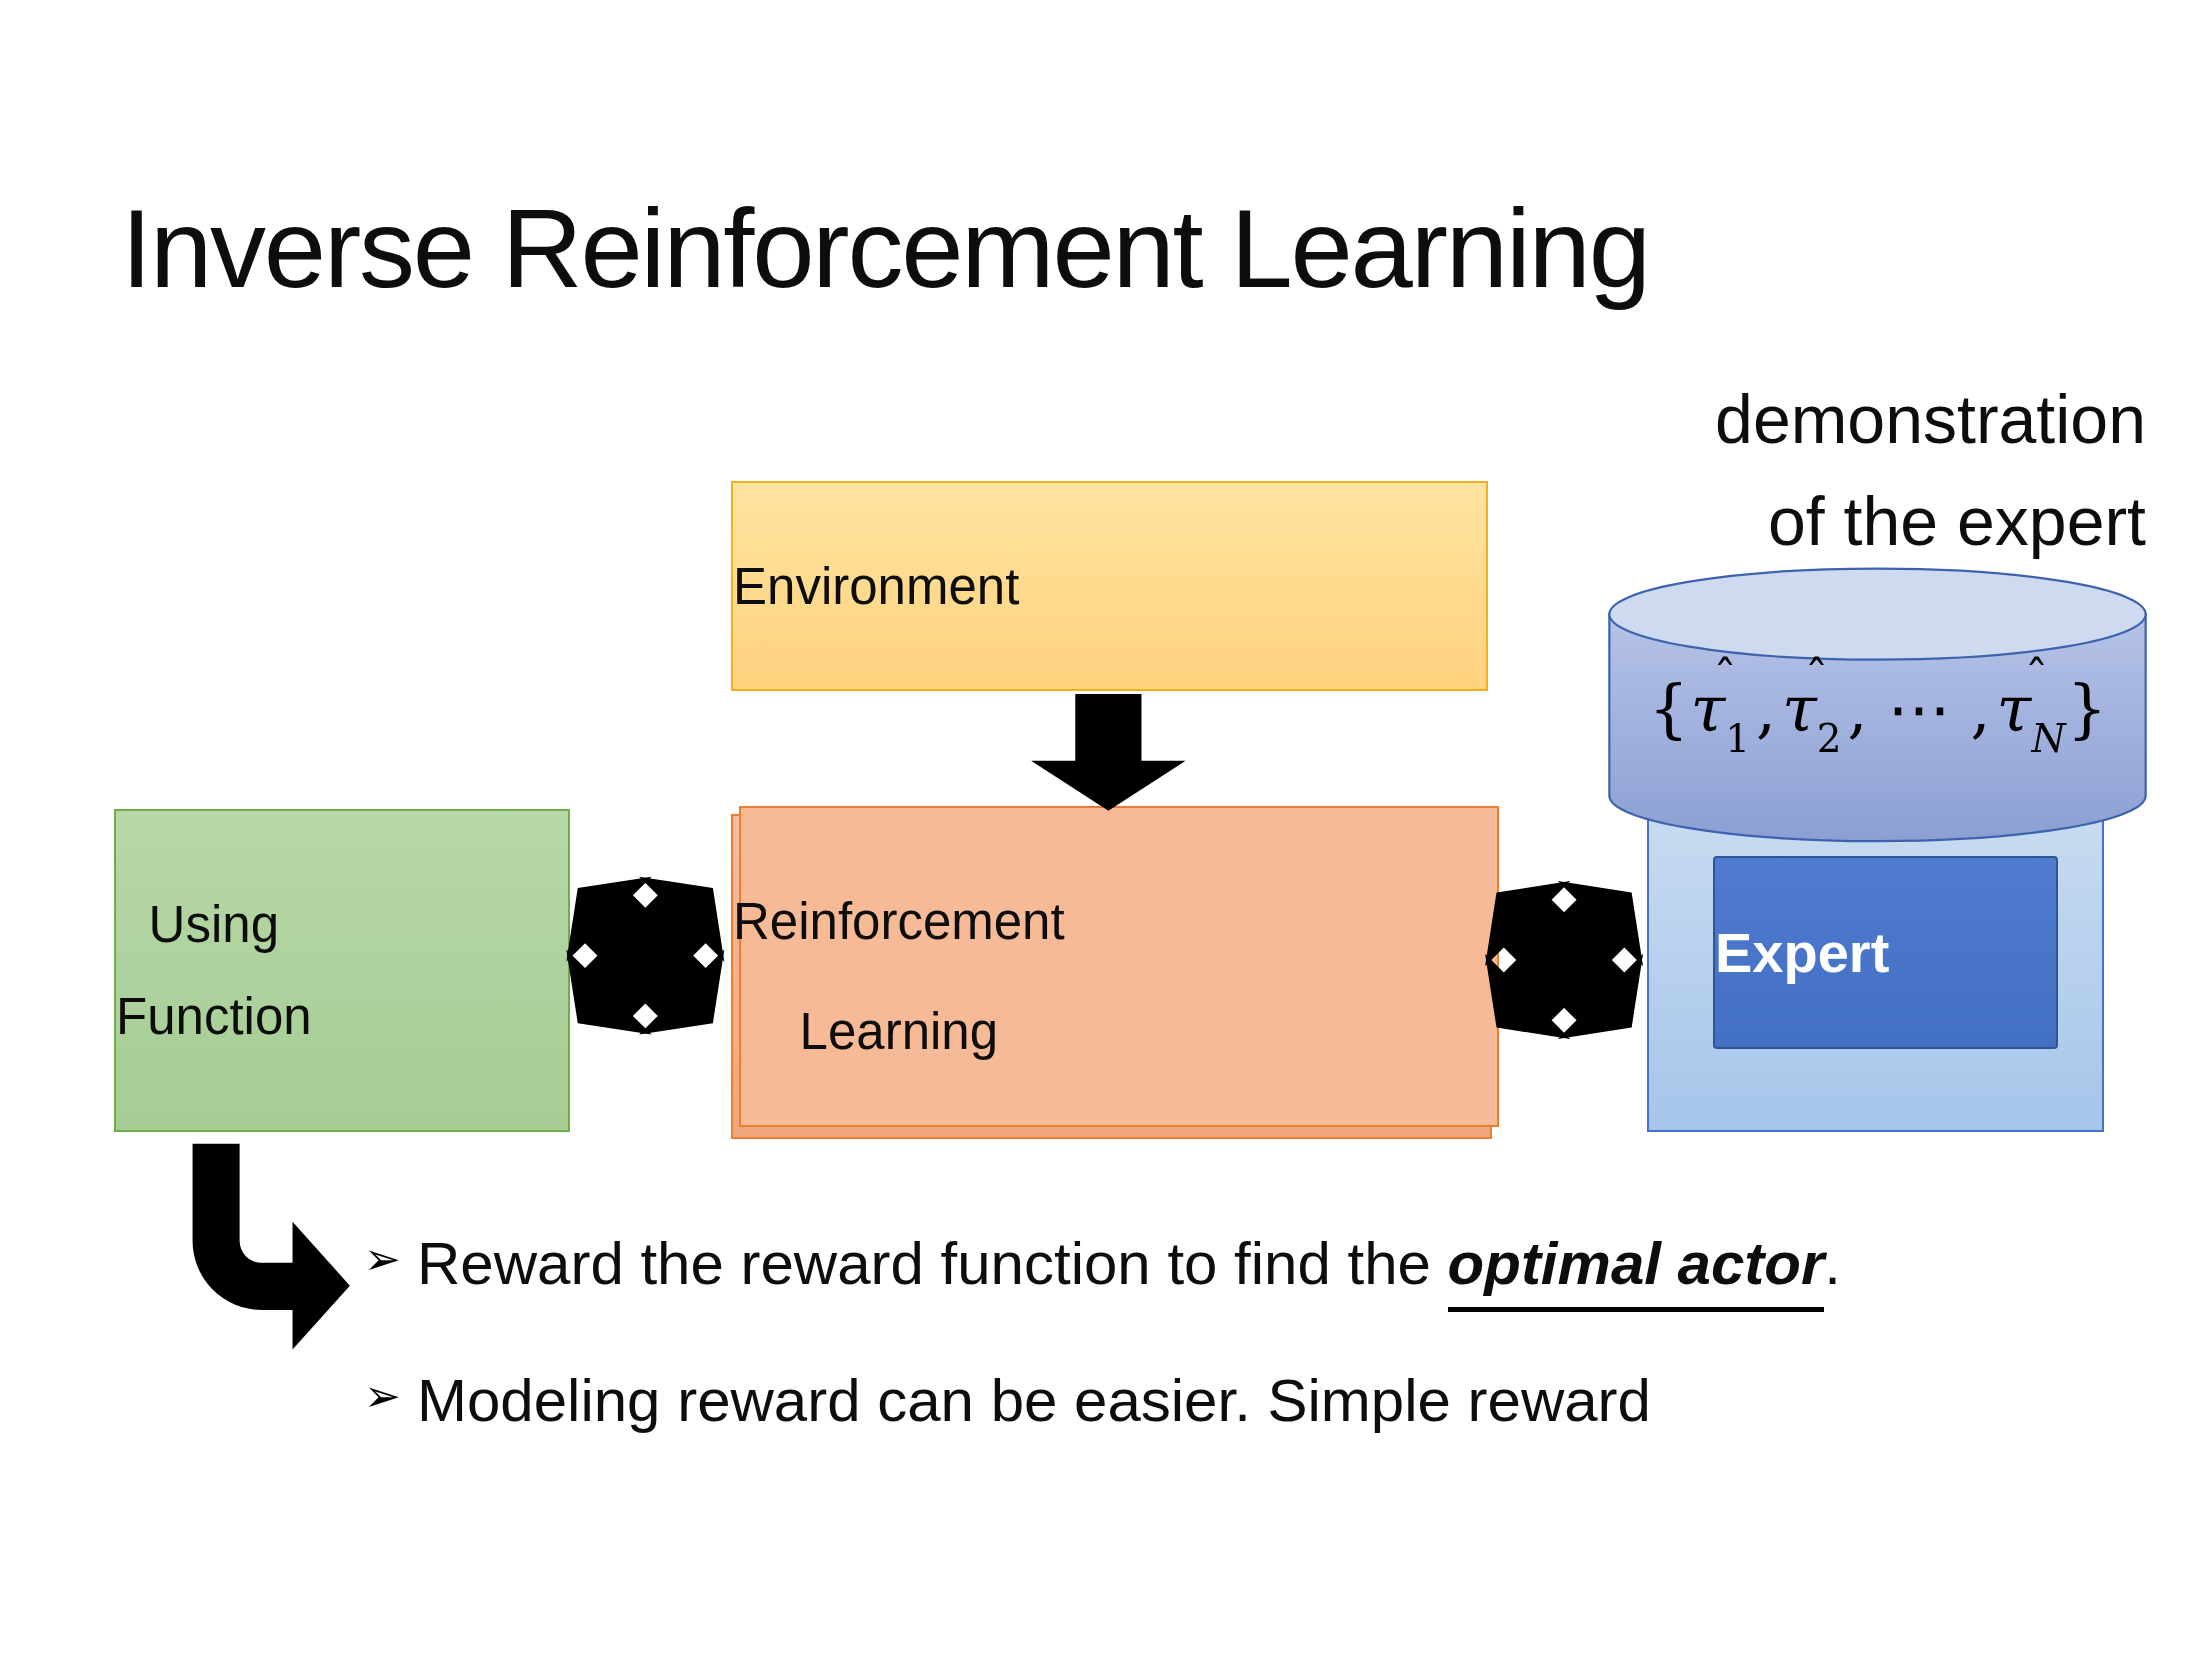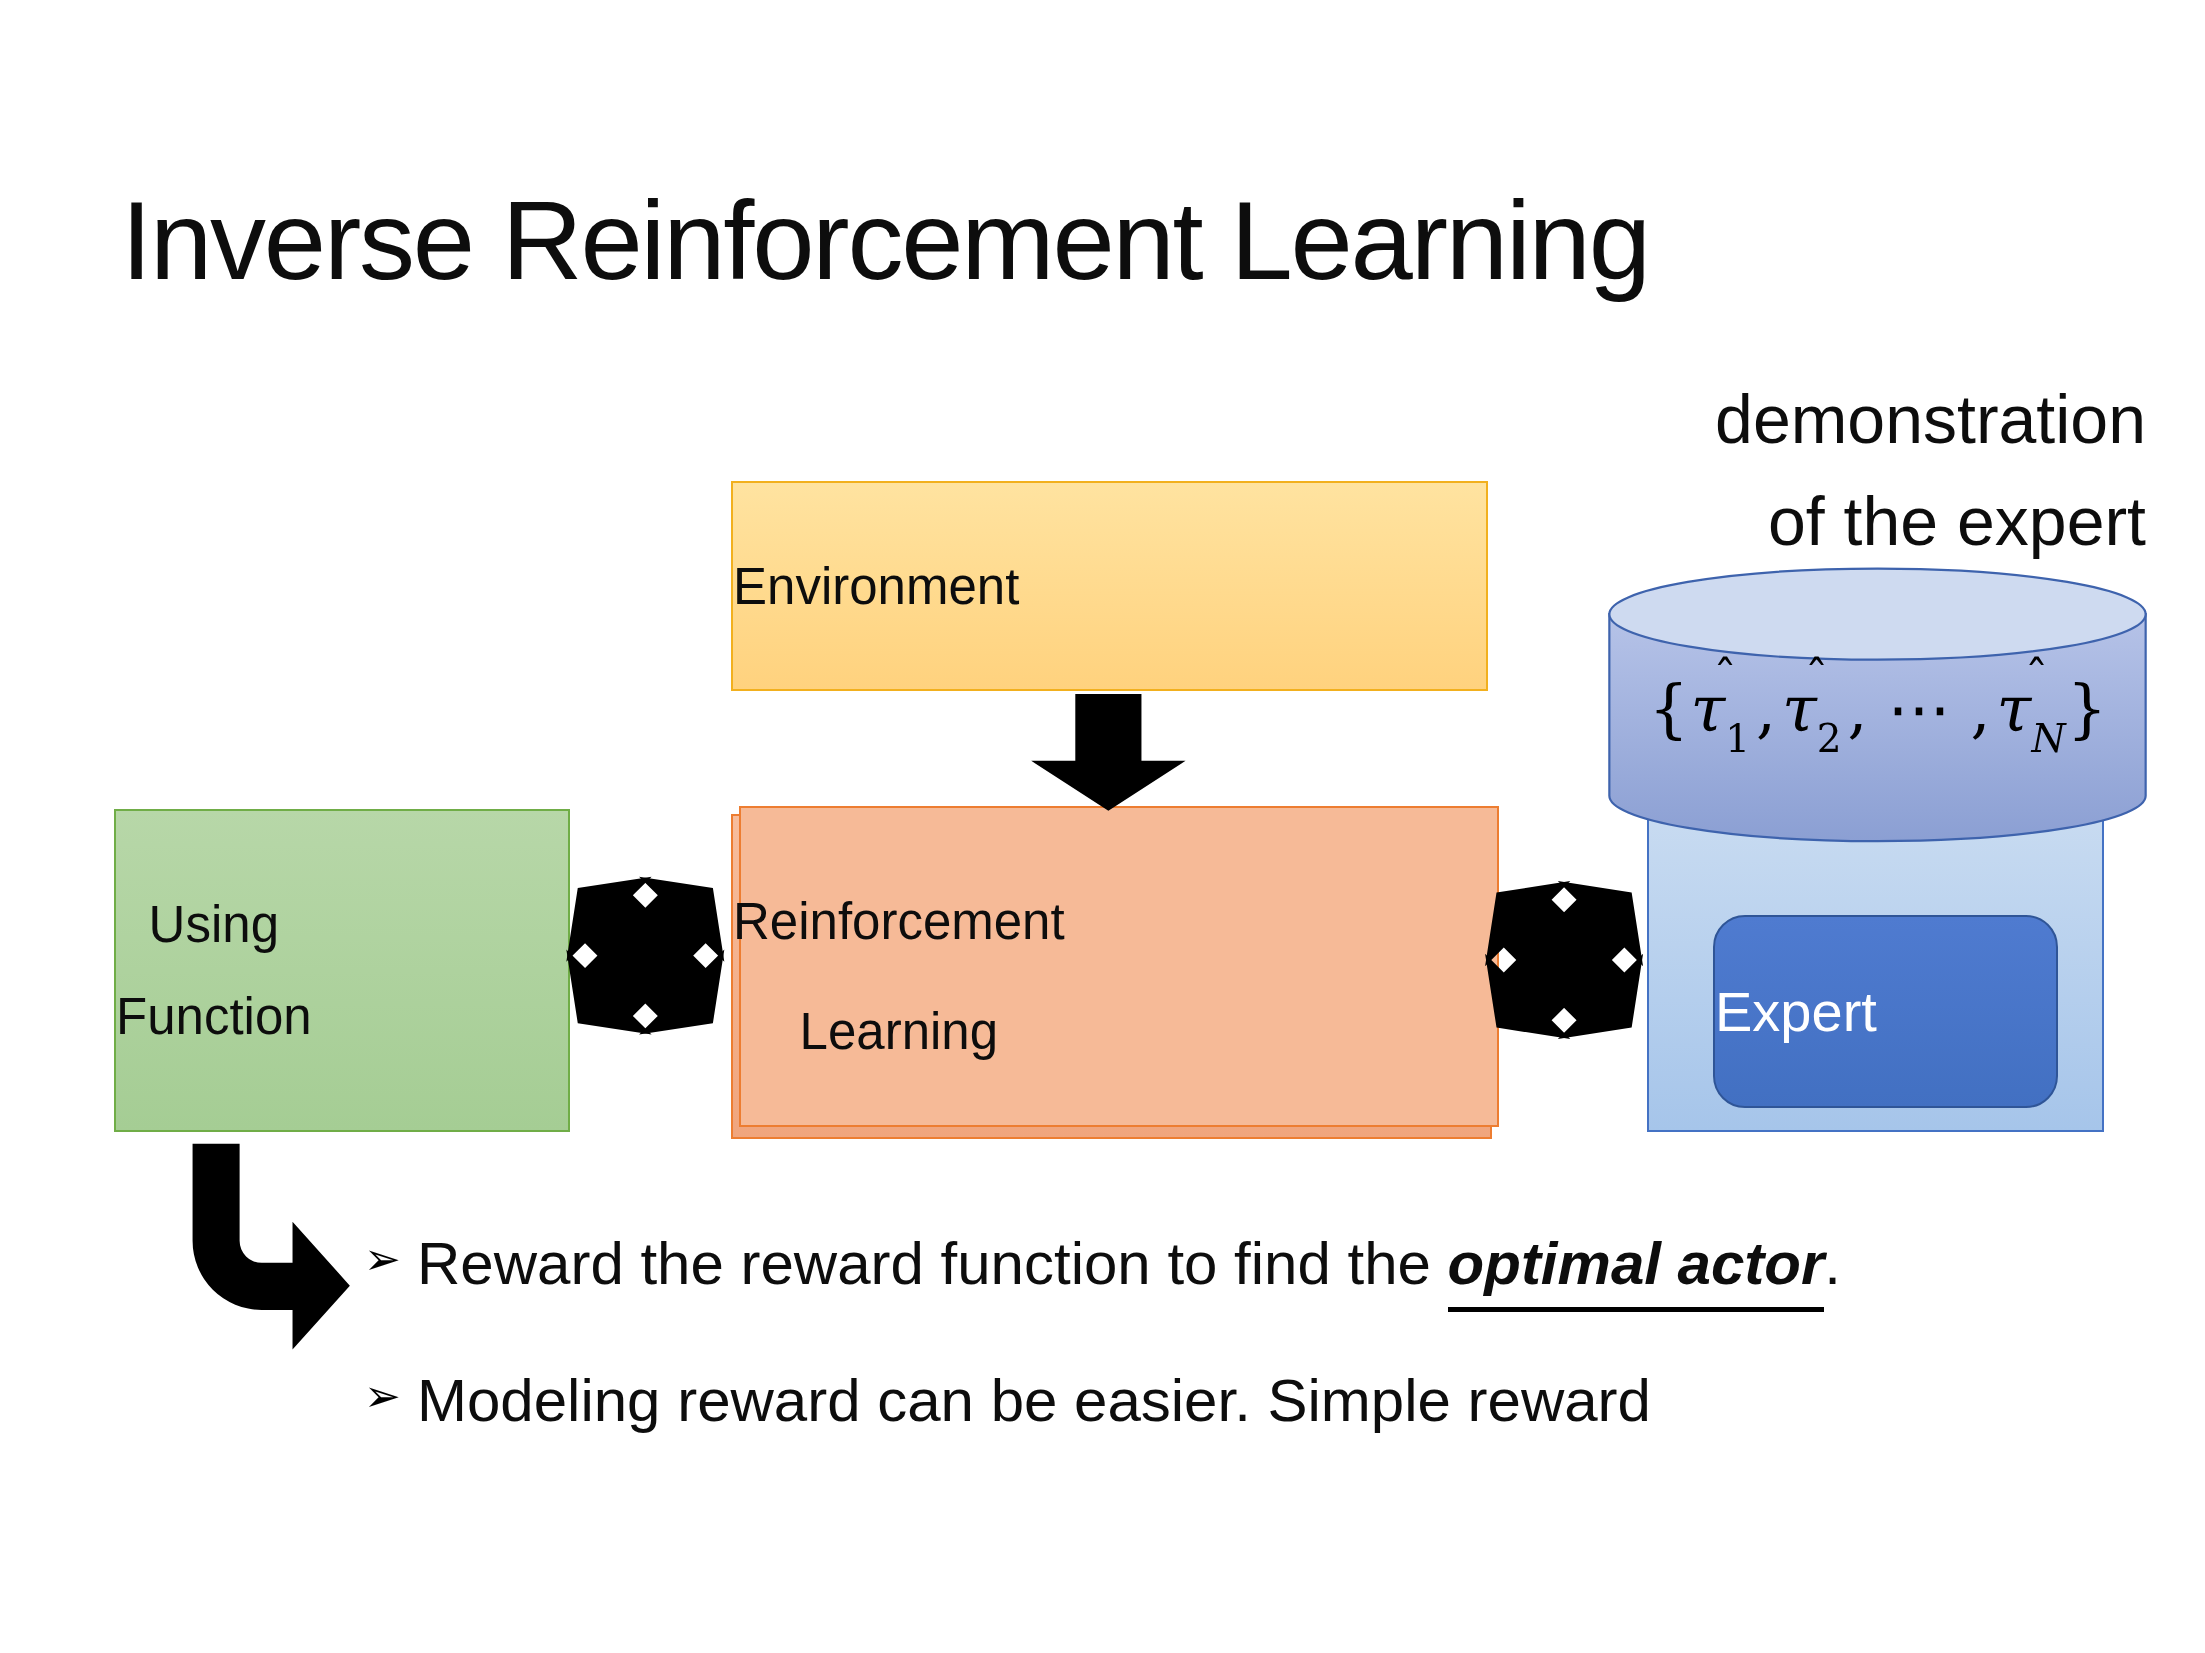--- a/index.html
+++ b/index.html
@@ -4,21 +4,21 @@
 <style>
   html,body{margin:0;padding:0;background:#ffffff;}
   .slide{
     position:relative;width:2205px;height:1654px;background:#ffffff;overflow:hidden;
     font-family:"Liberation Sans",sans-serif;color:#0d0d0d;
   }
   .abs{position:absolute;}
 
   
   .title{
-    left:121px;top:176px;width:1911px;
+    left:121px;top:184px;width:1911px;
     font-size:112px;font-weight:400;letter-spacing:-2.2px;color:#0d0d0d;white-space:nowrap;
   }
 
   
   .demo-caption{
     left:1617px;top:368px;width:529px;text-align:right;
     font-size:68px;line-height:1.5;color:#0d0d0d;
   }
 
   
@@ -53,24 +53,24 @@
     background:#f6ba97;
   }
 
   .expert-panel{
     left:1647px;top:812px;width:457px;height:320px;
     border:2.2px solid #4472c4;
     background:linear-gradient(#c8dbf1,#a6c5ea);
     z-index:1;
   }
   .expert-badge{
-    left:1713px;top:915px;width:345px;height:193px;
-    border:2.9px solid #2f5597;border-radius:32px;
+    left:1713px;top:856px;width:345px;height:193px;
+    border:2.9px solid #2f5597;border-radius:4px;
     background:linear-gradient(#4f7bd0,#4270c2);
-    color:#ffffff;font-size:56px;z-index:2;
+    color:#ffffff;font-size:56px;z-index:2;font-weight:bold;
   }
 
   
   .cyl-svg{left:1602px;top:559px;width:551px;height:294px;z-index:3;}
   .math{
     left:1639px;top:647px;width:478px;height:125px;z-index:4;
     display:flex;align-items:center;justify-content:center;
     font-family:"DejaVu Serif","Liberation Serif",serif;
     font-size:63px;color:#000;
   }

